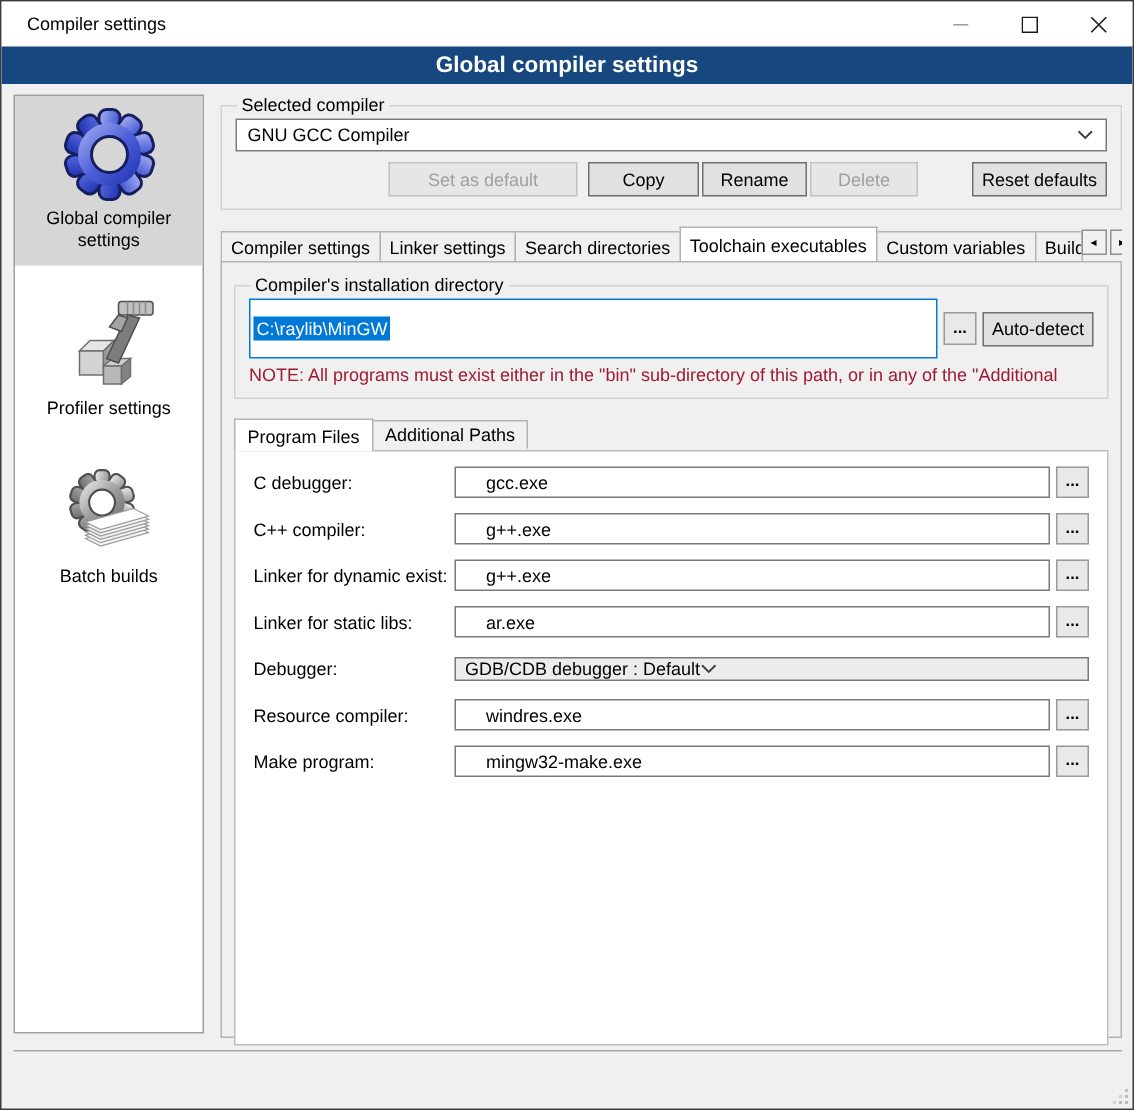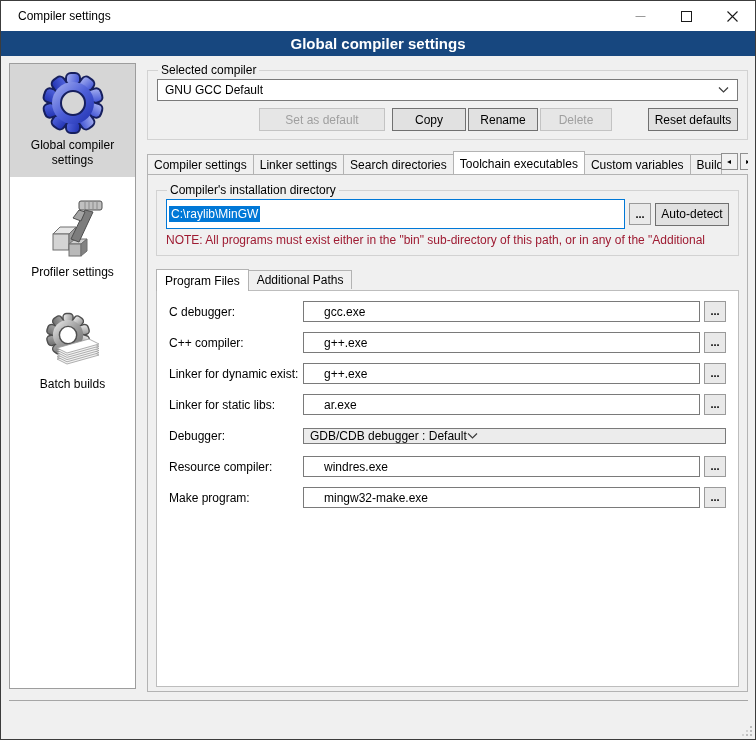--- a/index.html
+++ b/index.html
@@ -51,21 +51,21 @@
   .tab.clip{width:32px;padding-right:0;overflow:hidden;}
   .arrows{margin-left:auto;display:flex;gap:2px;margin-bottom:4px;flex:none;}
   .arrow{width:17px;height:17px;box-sizing:border-box;border:1px solid #8f8f8f;background:#f1f1f1;
          font-size:8px;line-height:1;display:flex;align-items:center;justify-content:center;padding:0;}
   
   .tabpanel{border:1px solid #b3b3b3;background:#f0f0f0;height:518px;box-sizing:border-box;
             padding:8px;position:relative;z-index:1;}
   .dirrow{display:flex;align-items:center;margin-top:2px;}
   .textbox{box-sizing:border-box;border:1px solid #7a7a7a;background:#fff;height:21px;
            display:flex;align-items:center;padding-left:20px;overflow:hidden;white-space:nowrap;}
-  .dirbox{flex:1;height:30px;border:1px solid var(--sel,#0078d7);padding-left:2px;}
+  .dirbox{flex:1;height:40px;border:1px solid var(--sel,#0078d7);padding-left:2px;}
   .selhl{background:var(--sel,#0078d7);color:#fff;padding:1px 2px;white-space:nowrap;}
   .browse{width:22px;flex:none;margin-left:4px;height:22px;box-sizing:border-box;
           background:#e9e9e9;border:1px solid #9a9a9a;font-family:"Liberation Sans",sans-serif;
           font-size:11px;font-weight:bold;padding:0;line-height:1;}
   .b-auto{width:74px;margin-left:4px;flex:none;}
   .note{color:var(--note,#9e1b32);margin-top:4px;white-space:nowrap;overflow:hidden;}
   
   .subtabs{display:flex;align-items:center;margin-top:12px;height:22px;position:relative;}
   .stab{flex:none;height:19px;line-height:19px;box-sizing:border-box;padding:0 8px;background:#f0f0f0;
         border:1px solid #b3b3b3;border-bottom:none;margin-right:-1px;cursor:default;}
@@ -187,21 +187,21 @@
         </svg>
         <span>Batch builds</span>
       </div>
     </div>
 
     <div class="main">
 
       <fieldset class="group">
         <legend>Selected compiler</legend>
         <div class="combo">
-          <span class="val">GNU GCC Default</span>
+          <span class="val">GNU GCC Compiler</span>
           <svg width="11" height="6" viewBox="0 0 11 6">
               <path d="M1 0.5 L5.5 5 L10 0.5" fill="none" stroke="#3c3c3c" stroke-width="1.2"></path>
             </svg>
         </div>
         <div class="btnrow">
           <button class="btn disabled b-setdef">Set as default</button>
           <button class="btn b-copy">Copy</button>
           <button class="btn b-rename">Rename</button>
           <button class="btn disabled b-delete">Delete</button>
           <button class="btn b-reset">Reset defaults</button>

